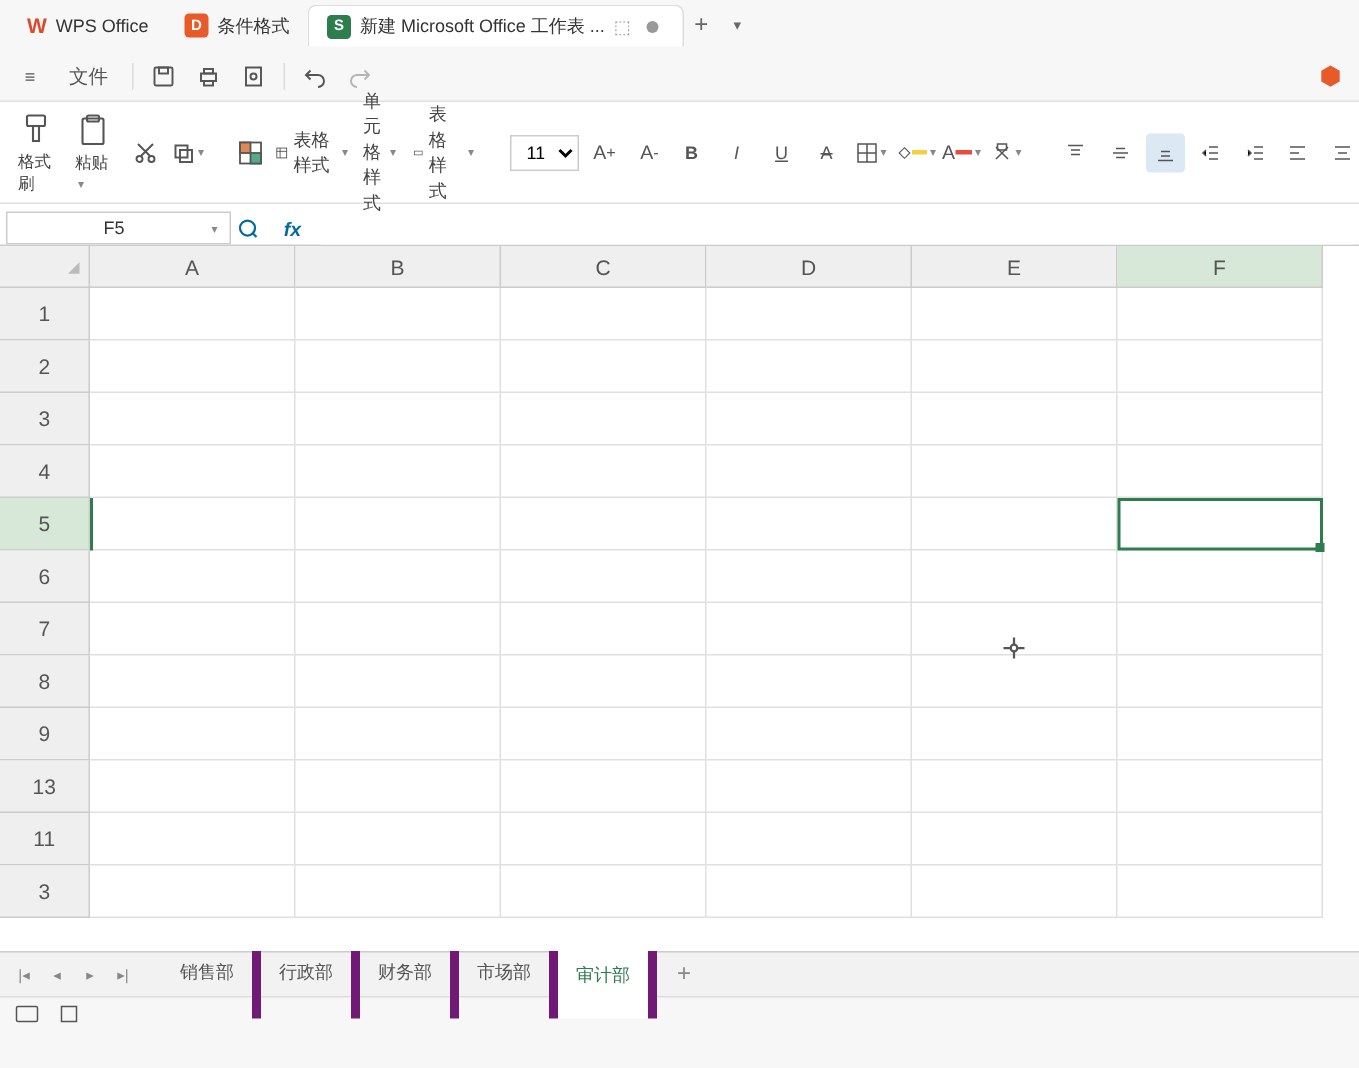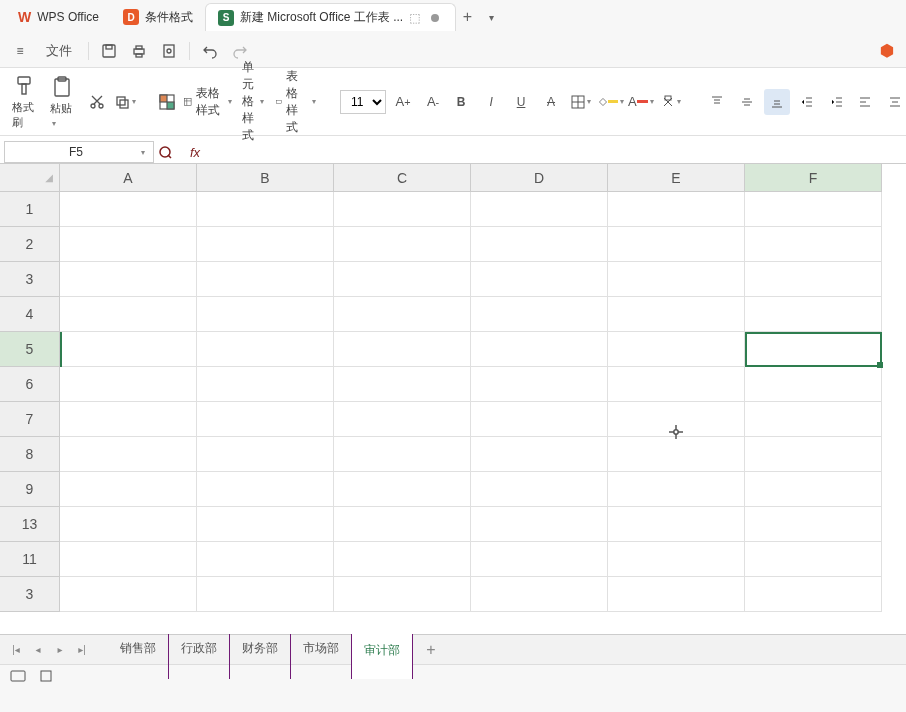--- a/index.html
+++ b/index.html
@@ -29,42 +29,42 @@
 .rib-sm{width:26px;height:26px;display:inline-flex;align-items:center;justify-content:center;color:#555;cursor:pointer;border-radius:3px;}
 .rib-sm.active{background:#dde8f5;}
 .rib-sep{width:1px;height:48px;background:#e3e3e3;margin:0 4px;}
 .rib-text-btn{display:flex;align-items:center;gap:4px;padding:2px 4px;cursor:pointer;font-size:12px;color:#444;}
 .font-sel{height:24px;border:1px solid #ccc;padding:0 6px;font-size:12px;background:#fff;}
 .dd{font-size:8px;color:#888;margin-left:2px;}
 .formula-bar{height:28px;background:#fff;border-bottom:1px solid #ccc;display:flex;align-items:flex-end;padding:0 4px;gap:0;}
 .name-box{width:150px;height:22px;border:1px solid #ccc;display:flex;align-items:center;padding:0 8px;background:#fff;}
 .name-box-text{flex:1;text-align:center;font-size:12px;}
 .fx-area{display:flex;align-items:center;gap:8px;flex:1;}
-.fx-btn{width:22px;height:22px;display:inline-flex;align-items:center;justify-content:center;color:#7f1d1d;cursor:pointer;}
+.fx-btn{width:22px;height:22px;display:inline-flex;align-items:center;justify-content:center;color:#0369a1;cursor:pointer;font-weight:bold;}
 .fx-input{flex:1;height:22px;border:none;outline:none;font-size:12px;}
 .grid-area{position:relative;background:#fff;height:470px;}
 .corner{position:absolute;left:0;top:0;width:60px;height:28px;background:#efefef;border-right:1px solid #ccc;border-bottom:1px solid #ccc;display:flex;align-items:center;justify-content:flex-end;padding-right:6px;}
 .corner::after{content:"◢";font-size:10px;color:#bbb;}
 .col-headers{position:absolute;left:60px;top:0;right:0;height:28px;display:flex;}
 .col-h{width:137px;height:28px;background:#efefef;border-right:1px solid #ccc;border-bottom:1px solid #ccc;display:flex;align-items:center;justify-content:center;font-size:14px;color:#555;cursor:pointer;}
 .col-h.sel{background:#d8e8d8;}
 .row-headers{position:absolute;left:0;top:28px;width:60px;}
 .row-h{height:35px;background:#efefef;border-right:1px solid #ccc;border-bottom:1px solid #ccc;display:flex;align-items:center;justify-content:center;font-size:14px;color:#555;cursor:pointer;}
 .row-h.sel{background:#d8e8d8;}
 .cells{position:absolute;left:60px;top:28px;right:0;bottom:0;}
 .cell-row{display:flex;height:35px;}
 .cell{width:137px;height:35px;border-right:1px solid #e0e0e0;border-bottom:1px solid #e0e0e0;}
 .active-cell{position:absolute;border:2px solid #2e7d4f;background:transparent;pointer-events:none;}
 .active-cell::after{content:"";position:absolute;right:-3px;bottom:-3px;width:6px;height:6px;background:#2e7d4f;}
 .freeze-line{position:absolute;left:0;width:2px;height:35px;background:#2e7d4f;}
 .cursor-cross{position:absolute;left:608px;top:232px;color:#555;font-size:14px;pointer-events:none;}
 .cursor-cross svg{width:16px;height:16px;}
 .sheet-bar{height:30px;background:#f2f2f2;border-top:1px solid #ccc;display:flex;align-items:center;padding:0 6px;gap:2px;}
 .sh-nav{width:20px;height:20px;display:inline-flex;align-items:center;justify-content:center;color:#888;cursor:pointer;font-size:10px;}
-.sheet-tab{padding:20px 12px;font-size:12px;color:#555;cursor:pointer;border-right:1px solid #701a75;}
+.sheet-tab{padding:20px 12px;font-size:12px;color:#555;cursor:pointer;border-right:6px solid #701a75;}
 .sheet-tab.active{background:#fff;color:#2e7d4f;font-weight:500;border-top:2px solid #2e7d4f;}
 .status-bar{height:22px;background:#f7f7f7;border-top:1px solid #ddd;display:flex;align-items:center;padding:0 8px;gap:8px;font-size:11px;color:#666;}
 .dot{width:8px;height:8px;border-radius:50%;background:#999;display:inline-block;margin:0 4px;}
 svg{display:block;}
 </style>
 </head>
 <body>
 
 <div class="titlebar">
   <div class="app-tab">

